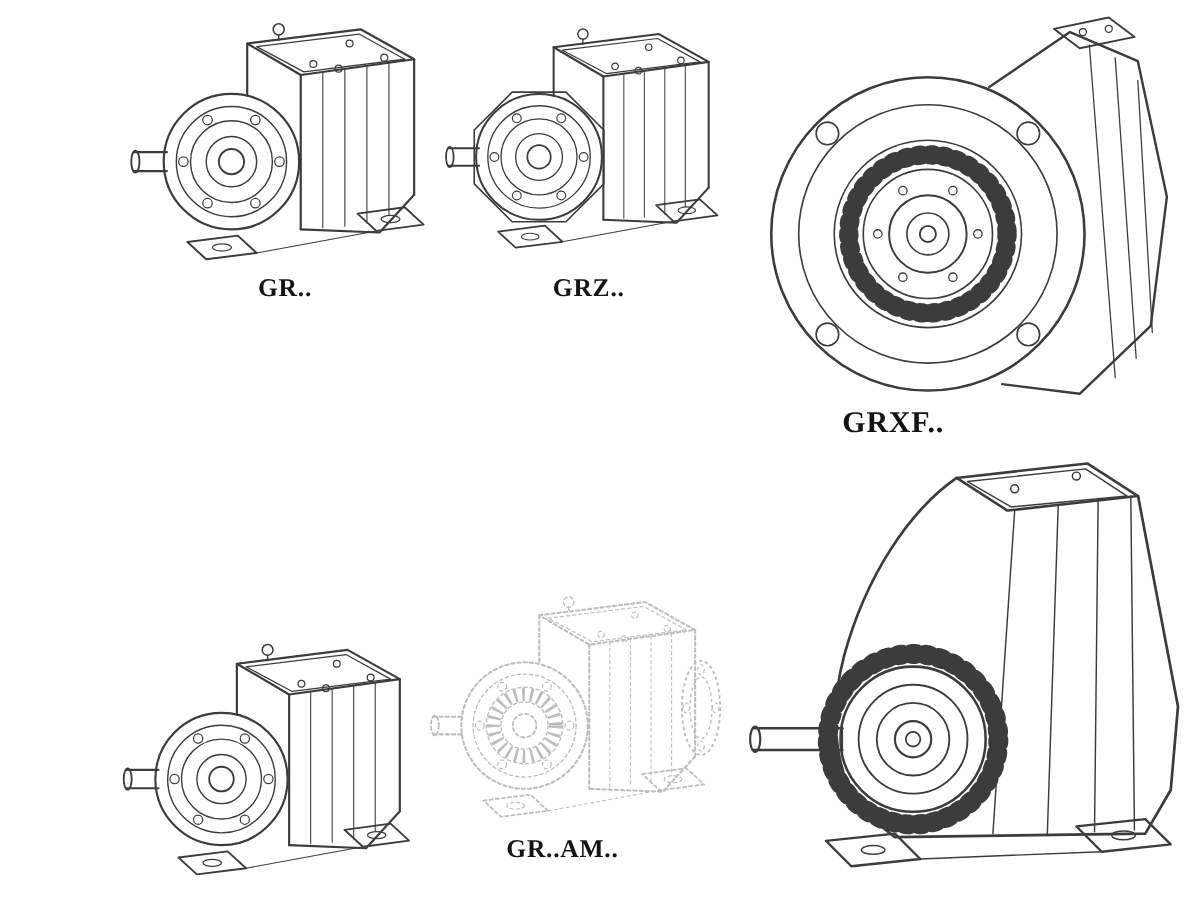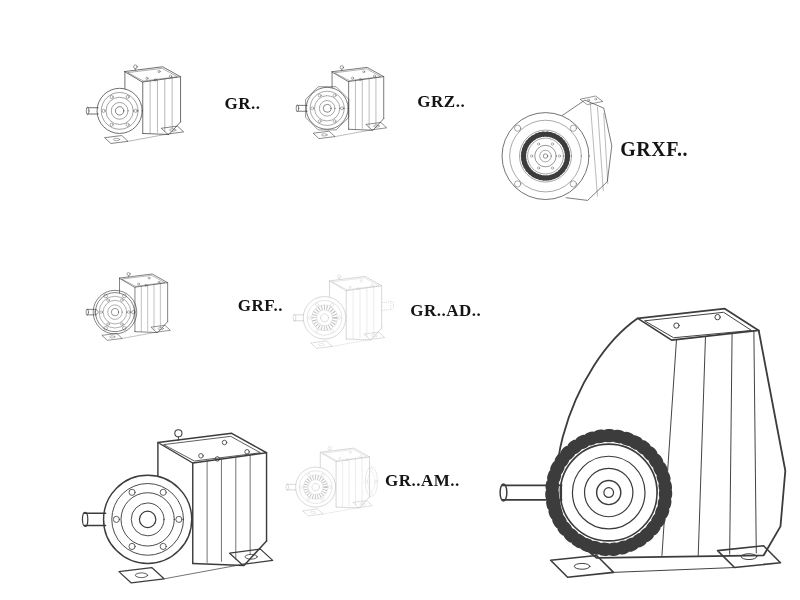--- a/index.html
+++ b/index.html
@@ -2,21 +2,21 @@
 <html style="--ink: #3c3c3c; --ghost: #bdbdbd; --background: #ffffff;"><head>
 <meta charset="utf-8">
 <style>
   *{margin:0;padding:0;box-sizing:border-box}
   html,body{background:#ffffff}
   .stage{
     position:relative;width:800px;height:600px;margin:0;
     background:var(--background,#ffffff);overflow:hidden;
     font-family:"Liberation Serif",serif;
   }
-  .cell{position:absolute;display:flex;flex-direction:row;align-items:center;justify-content:space-between}
+  .cell{position:absolute;display:flex;flex-direction:column;align-items:center;justify-content:space-between}
   .drawing{flex:1 1 auto;width:100%;min-height:0}
   .label{
     font-weight:700;font-size:17px;letter-spacing:.5px;color:#141414;
     text-align:center;width:100%;padding-top:2px;white-space:nowrap;
   }
   .big .label{font-size:20px}
   svg use{stroke:var(--ink,#3c3c3c);fill:none}
   svg g.ink{stroke:var(--ink,#3c3c3c);fill:none}
   svg.ghost use{stroke:var(--ghost,#bdbdbd);stroke-dasharray:2.2 2}
   .defs-holder{position:absolute;width:0;height:0;overflow:hidden}
@@ -149,36 +149,21 @@
         <circle cx="127.5" cy="171.8" r="2.6" stroke-width="0.8"></circle>
         <circle cx="96.5" cy="171.8" r="2.6" stroke-width="0.8"></circle>
         <circle cx="81" cy="145" r="2.6" stroke-width="0.8"></circle>
         <circle cx="96.5" cy="118.2" r="2.6" stroke-width="0.8"></circle>
         <circle cx="127.5" cy="118.2" r="2.6" stroke-width="0.8"></circle>
       </g>
     </svg>
     <figcaption class="label" style="padding-right:100px">GRXF..</figcaption>
   </figure>
 
-  <figure class="cell" style="left:85px;top:206px;width:210px;height:198px">
-    <svg class="drawing" viewBox="0 0 200 160" role="img">
-      <use href="#g-foot"></use>
-      <use href="#g-flange"></use>
-    </svg>
-    <figcaption class="label" style="padding-left:50px">GRF..</figcaption>
-  </figure>
-
-  <figure class="cell" style="left:292px;top:212px;width:205px;height:196px">
-    <svg class="drawing ghost" viewBox="0 0 208 160" role="img">
-      <use href="#g-foot"></use>
-      <use href="#g-gearring"></use>
-      <use href="#g-stub"></use>
-    </svg>
-    <figcaption class="label">GR..AD..</figcaption>
-  </figure>
+
 
   <figure class="cell" style="left:80px;top:408px;width:205px;height:192px">
     <svg class="drawing" viewBox="0 0 200 160" role="img">
       <use href="#g-foot"></use>
     </svg>
   </figure>
 
   <figure class="cell" style="left:285px;top:384px;width:200px;height:192px">
     <svg class="drawing ghost" viewBox="0 0 204 160" role="img">
       <use href="#g-foot"></use>

